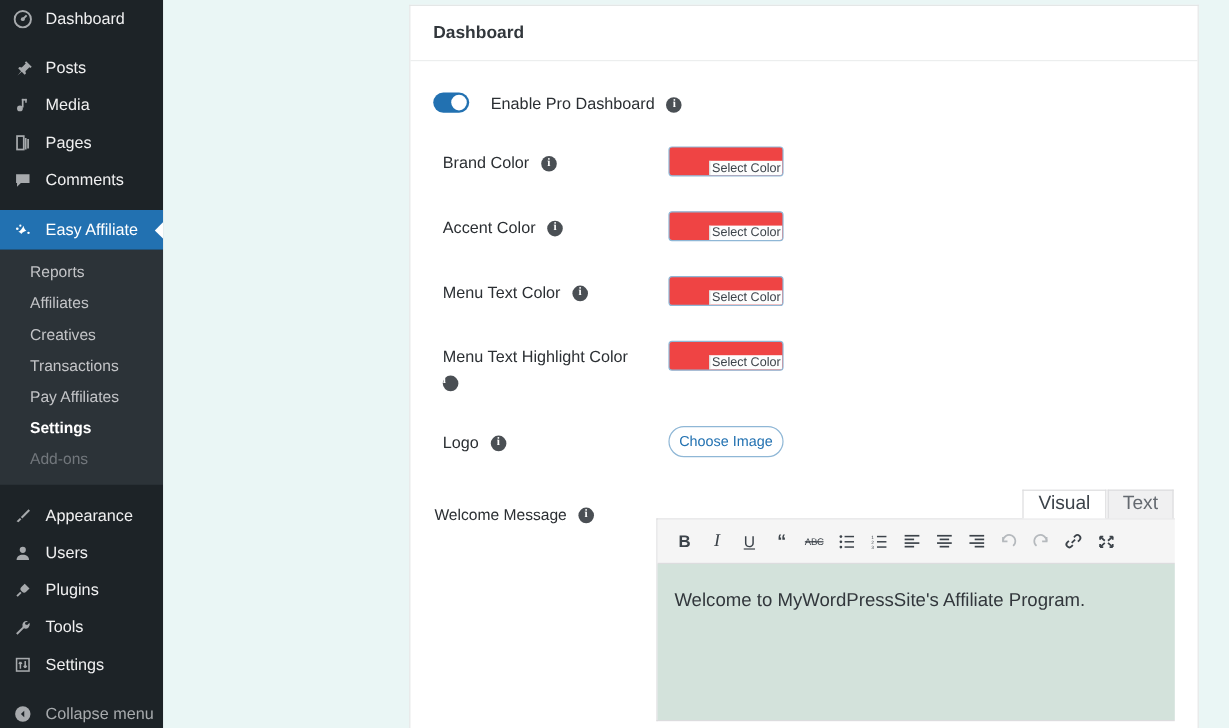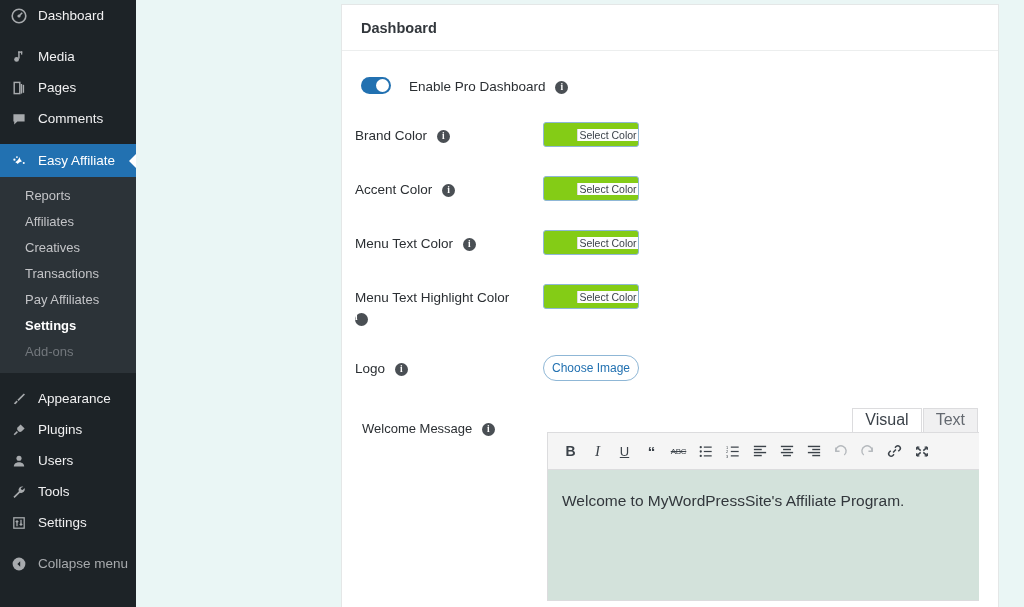--- a/index.html
+++ b/index.html
@@ -105,36 +105,36 @@
     background: #fff;
   }
   .toggle-label {
     margin-left: 18px; font-size: 13.5px; color: #2b2f33;
   }
   .toggle-label .info-icon { margin-left: 6px; }
 
   
   .field-row {
     display: flex; align-items: flex-start;
-    padding-left: 13px; margin-bottom: 29px;
+    padding-left: 27px; margin-bottom: 29px;
   }
   .field-label {
     width: 185px; flex: none;
     font-size: 13.5px; color: #2b2f33;
     line-height: 19px; padding-top: 4px;
   }
   .field-label .info-icon { margin-left: 6px; }
   .field-control { flex: none; margin-left: 3px; }
 
   .color-btn {
-    display: flex; align-items: center;
+    display: flex; align-items: flex-end;
     width: 96px; height: 25px;
     border: 1px solid #8fb7d6;
     border-radius: 3px;
-    background: #84cc16;
+    background: #ef4444;
     overflow: hidden;
   }
   .color-btn .swatch { width: 33px; flex: none; }
   .color-btn .cb-label {
     flex: 1; display: flex; align-items: center; justify-content: center;
     font-size: 10.5px; color: #3c434a;
     background: #fdfdfd;
     border-left: 1px solid #dcdcdc;
   }
   .swatch.checker {
@@ -213,20 +213,28 @@
             <circle cx="10" cy="10" r="8.5" fill="none" stroke="currentColor" stroke-width="2"></circle>
             <circle cx="10" cy="10" r="2"></circle>
             <path d="M10 10 L14 6" stroke="currentColor" stroke-width="2" fill="none"></path>
           </svg>
       </span>
       <span>Dashboard</span>
     </div>
 
     <div class="menu-gap"></div>
 
+    <div class="menu-item">
+      <span class="mi-icon">
+        <svg width="16" height="16" viewBox="0 0 20 20" fill="currentColor">
+            <path d="M13.5 2.5l-1.4 1.4 1 1-4.2 4.2-2.3-.6-1.4 1.4 3 3-3.7 4.4 4.4-3.7 3 3 1.4-1.4-.6-2.3 4.2-4.2 1 1 1.4-1.4z"></path>
+          </svg>
+      </span>
+      <span>Posts</span>
+    </div>
 
     <div class="menu-item">
       <span class="mi-icon">
         <svg width="16" height="16" viewBox="0 0 20 20" fill="currentColor">
             <circle cx="7" cy="13" r="3"></circle>
             <rect x="9" y="3" width="1.8" height="9"></rect>
             <rect x="9" y="3" width="5" height="1.8"></rect>
             <rect x="12.5" y="3" width="1.6" height="4"></rect>
           </svg>
       </span>
@@ -286,35 +294,35 @@
             <path d="M16 3l-8 8 1.5 1.5L17.5 4.5z"></path>
             <path d="M7 12l1.5 1.5-3 3-2-1z"></path>
           </svg>
       </span>
       <span>Appearance</span>
     </div>
 
     <div class="menu-item">
       <span class="mi-icon">
         <svg width="16" height="16" viewBox="0 0 20 20" fill="currentColor">
+            <circle cx="10" cy="6.5" r="3.2"></circle>
+            <path d="M3.5 17c0-3.6 2.9-5.5 6.5-5.5s6.5 1.9 6.5 5.5z"></path>
+          </svg>
+      </span>
+      <span>Users</span>
+    </div>
+
+    <div class="menu-item">
+      <span class="mi-icon">
+        <svg width="16" height="16" viewBox="0 0 20 20" fill="currentColor">
             <path d="M12 3l5 5-3.5 3.5a3 3 0 01-4.2 0l-.8-.8a3 3 0 010-4.2z"></path>
             <path d="M8 12l-4 4" stroke="currentColor" stroke-width="2"></path>
           </svg>
       </span>
       <span>Plugins</span>
-    </div>
-
-    <div class="menu-item">
-      <span class="mi-icon">
-        <svg width="16" height="16" viewBox="0 0 20 20" fill="currentColor">
-            <circle cx="10" cy="6.5" r="3.2"></circle>
-            <path d="M3.5 17c0-3.6 2.9-5.5 6.5-5.5s6.5 1.9 6.5 5.5z"></path>
-          </svg>
-      </span>
-      <span>Users</span>
     </div>
 
     <div class="menu-item">
       <span class="mi-icon">
         <svg width="16" height="16" viewBox="0 0 20 20" fill="currentColor">
             <path d="M15.5 3.5a4.5 4.5 0 00-5.8 5.8L3 16l1.5 1.5 6.7-6.7a4.5 4.5 0 005.8-5.8l-2.4 2.4-1.9-.5-.5-1.9z"></path>
           </svg>
       </span>
       <span>Tools</span>
     </div>

